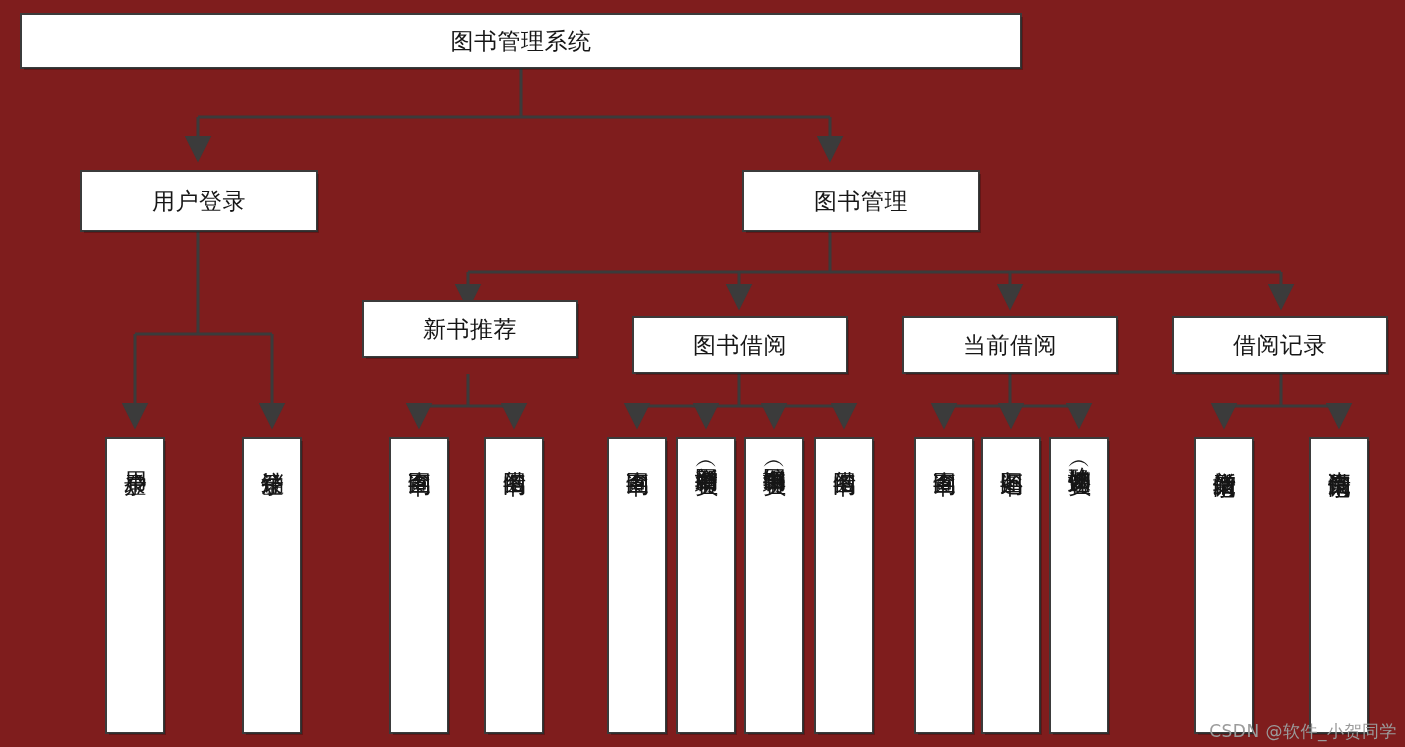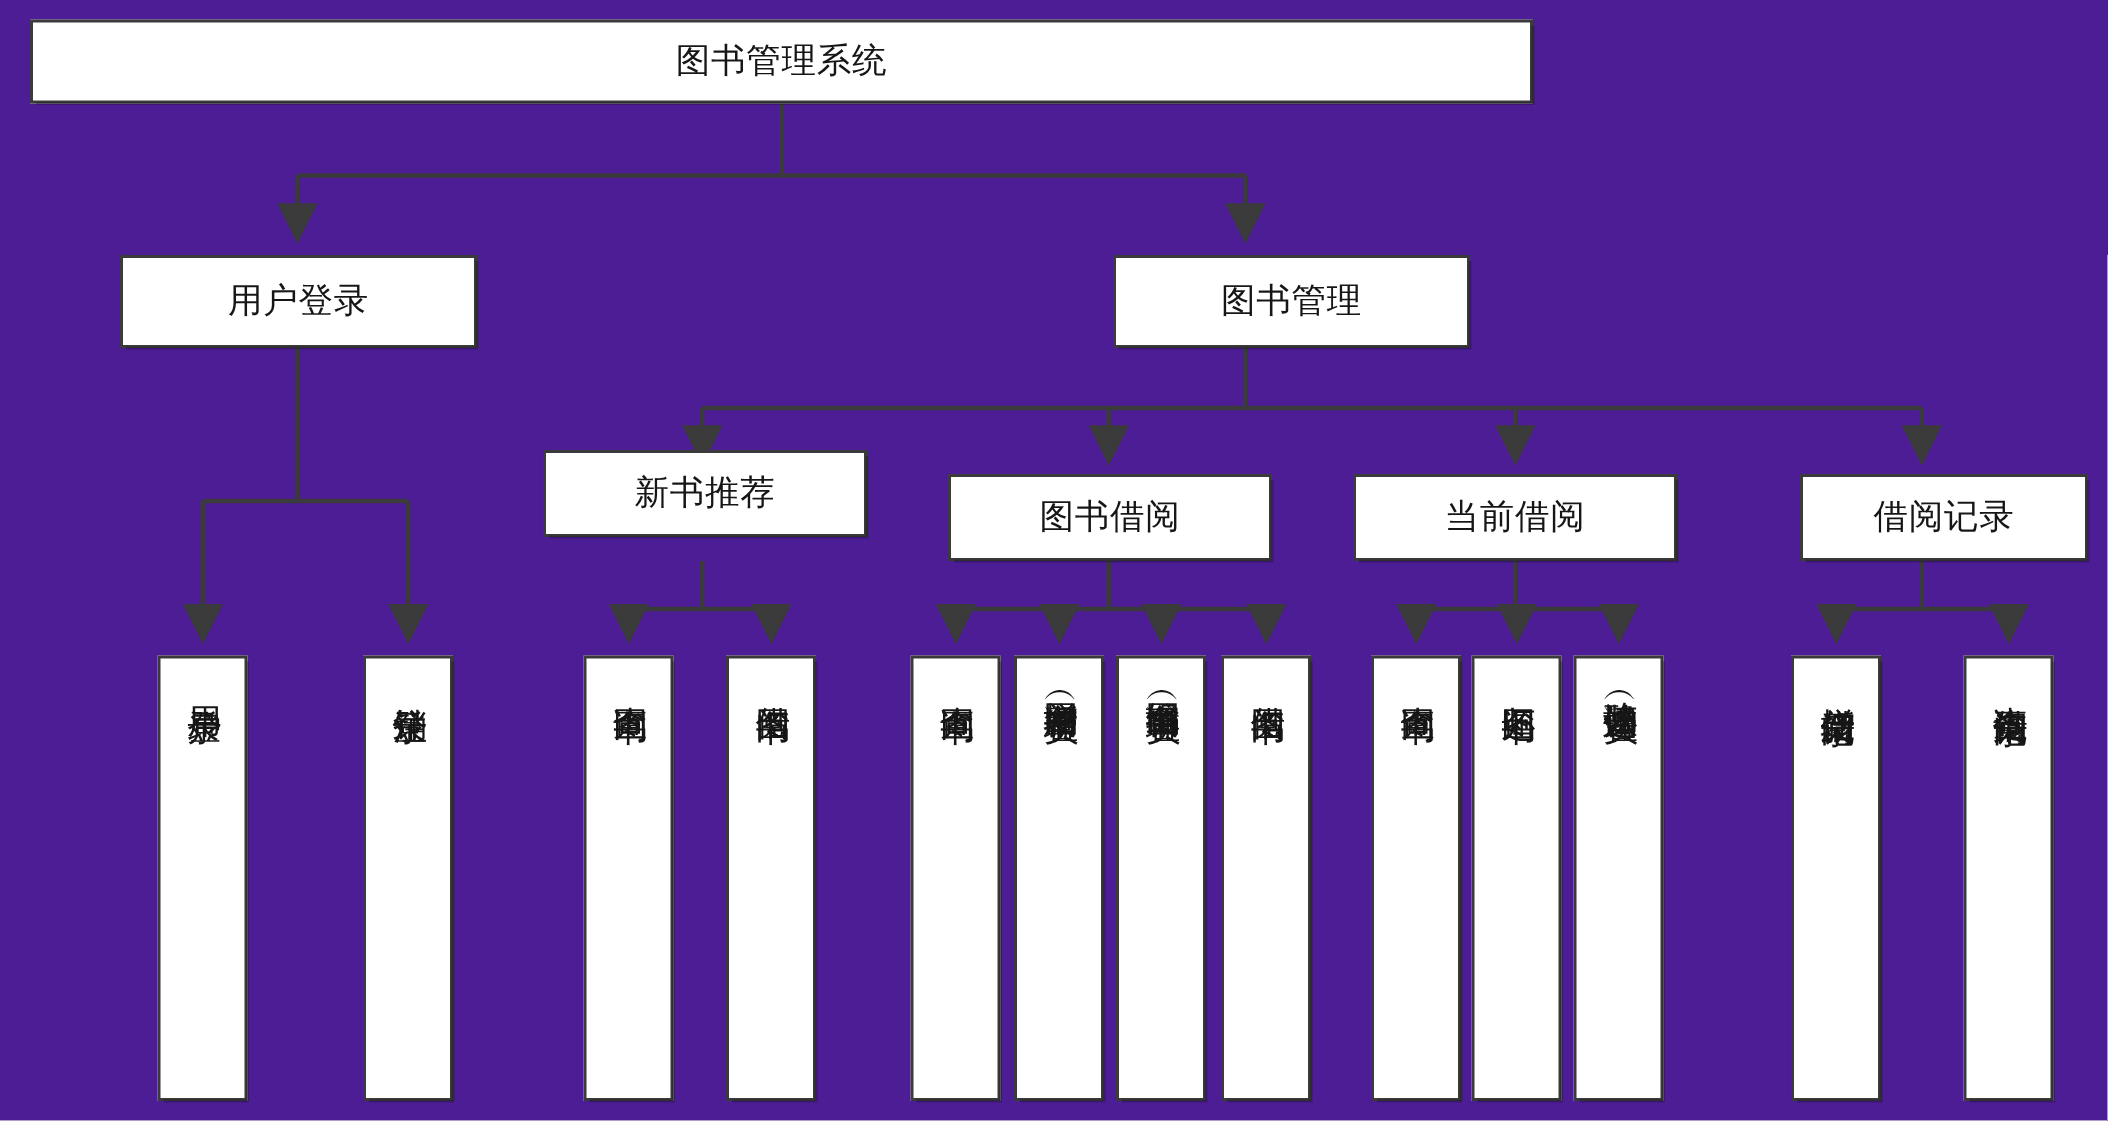--- a/index.html
+++ b/index.html
@@ -5,21 +5,21 @@
 <style>
   html,body{margin:0;padding:0;background:#ffffff;}
   body{
     font-family:"DejaVu Sans","Liberation Sans",sans-serif;
     color:#1a1a1a;
   }
   #canvas{
     position:relative;
     width:1405px;
     height:747px;
-    background:#4c1d95;
+    background:#7f1d1d;
     overflow:hidden;
   }
   svg#wires{
     position:absolute;
     left:0;top:0;
     width:1405px;height:747px;
     pointer-events:none;
   }
   .node{
     position:absolute;
@@ -145,21 +145,21 @@
   </div>
 
   <div class="node" style="left:632px;top:316px;width:216px;height:58px;">
     <span class="label">图书借阅</span>
   </div>
 
   <div class="node" style="left:902px;top:316px;width:216px;height:58px;">
     <span class="label">当前借阅</span>
   </div>
 
-  <div class="node" style="left:1172px;top:316px;width:192px;height:58px;margin-left:28px;">
+  <div class="node" style="left:1172px;top:316px;width:216px;height:58px;">
     <span class="label">借阅记录</span>
   </div>
 
   <div class="node vert" style="left:105px;top:437px;width:60px;height:297px;">
     <span class="label">用户登录</span>
   </div>
 
   <div class="node vert" style="left:242px;top:437px;width:60px;height:297px;">
     <span class="label">注销登录</span>
   </div>
@@ -201,14 +201,15 @@
   </div>
 
   <div class="node vert" style="left:1194px;top:437px;width:60px;height:297px;">
     <span class="label">新增借阅记录</span>
   </div>
 
   <div class="node vert" style="left:1309px;top:437px;width:60px;height:297px;">
     <span class="label">查询借阅记录</span>
   </div>
 
+  <div class="watermark">CSDN @软件_小贺同学</div>
 
 </div>
 
 </body></html>

